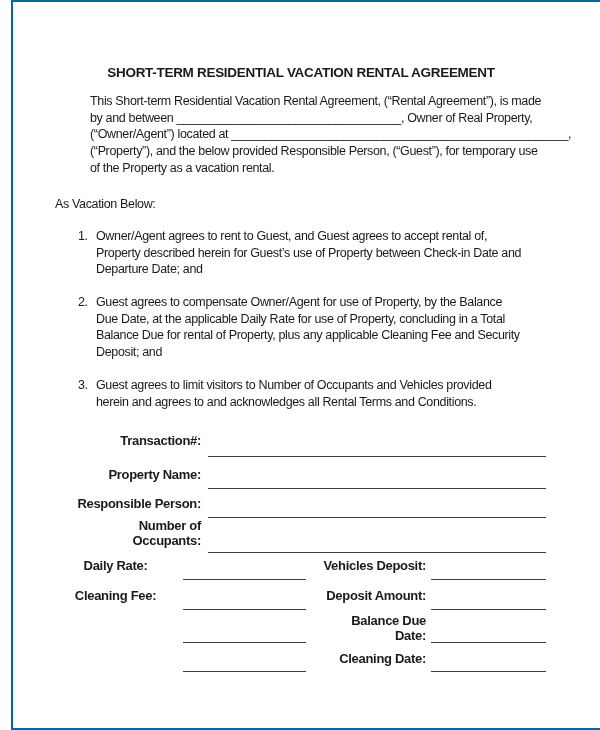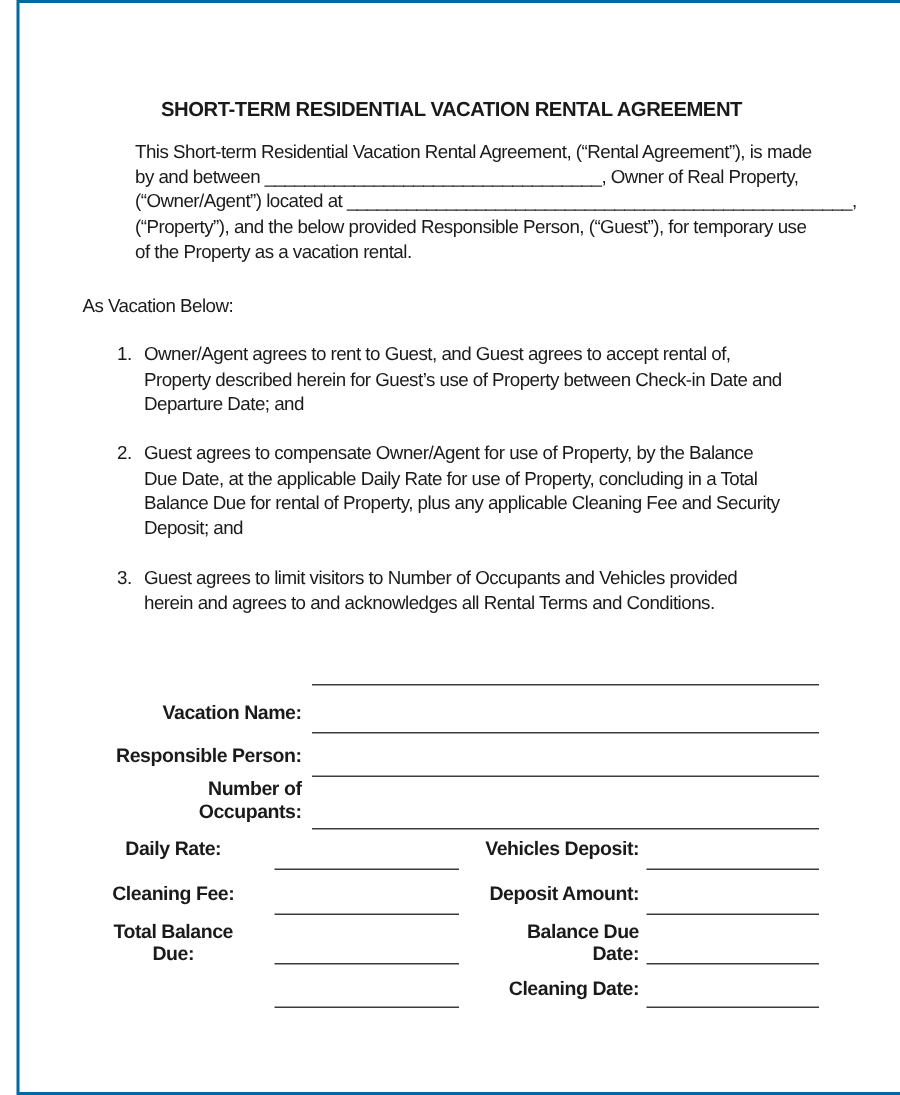--- a/index.html
+++ b/index.html
@@ -116,44 +116,43 @@
     </div>
 
     <div class="clause clause-3">
       <div class="clause-number">3.</div>
       <div class="body-text">Guest agrees to limit visitors to Number of Occupants and Vehicles provided
 herein and agrees to and acknowledges all Rental Terms and Conditions.</div>
     </div>
 
     <div class="form-section">
 
+      <div class="field-label lbl-full" style="top:431px">Transaction#:</div>
       <div class="field-line line-full" style="top:454px"></div>
 
-      <div class="field-label lbl-full" style="top:465px">Vacation Name:</div>
+      <div class="field-label lbl-full" style="top:465px">Property Name:</div>
       <div class="field-line line-full" style="top:486px"></div>
 
       <div class="field-label lbl-full" style="top:494px">Responsible Person:</div>
       <div class="field-line line-full" style="top:515px"></div>
 
       <div class="field-label lbl-full" style="top:516px">Number of
 Occupants:</div>
       <div class="field-line line-full" style="top:550px"></div>
 
       <div class="field-label lbl-pl" style="top:556px">Daily Rate:</div>
       <div class="field-line line-pl" style="top:577px"></div>
       <div class="field-label lbl-pr" style="top:556px">Vehicles Deposit:</div>
       <div class="field-line line-pr" style="top:577px"></div>
 
       <div class="field-label lbl-pl" style="top:586px">Cleaning Fee:</div>
       <div class="field-line line-pl" style="top:607px"></div>
       <div class="field-label lbl-pr" style="top:586px">Deposit Amount:</div>
       <div class="field-line line-pr" style="top:607px"></div>
 
-      <div class="field-label lbl-pl" style="top:611px">Total Balance
-Due:</div>
       <div class="field-line line-pl" style="top:640px"></div>
       <div class="field-label lbl-pr" style="top:611px">Balance Due
 Date:</div>
       <div class="field-line line-pr" style="top:640px"></div>
 
       <div class="field-line line-pl" style="top:669px"></div>
       <div class="field-label lbl-pr" style="top:649px">Cleaning Date:</div>
       <div class="field-line line-pr" style="top:669px"></div>
 
     </div>

